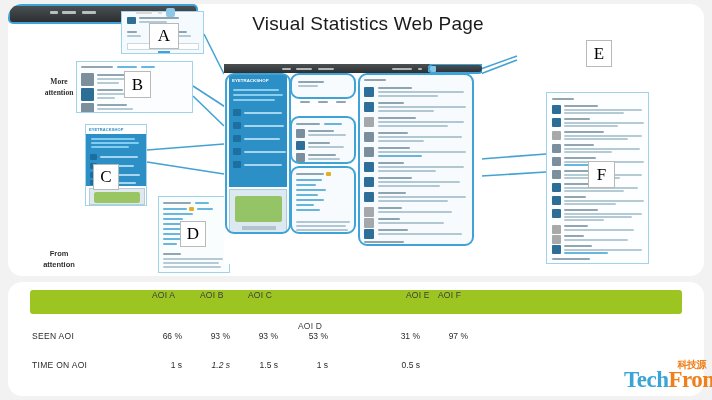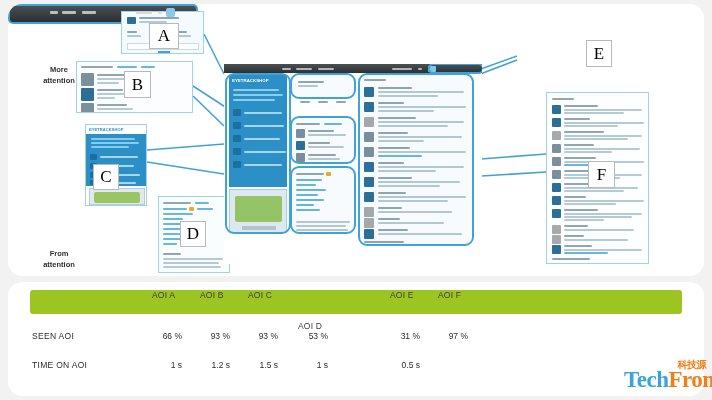--- a/index.html
+++ b/index.html
@@ -36,21 +36,21 @@
 
   .attn-label {
     position: absolute;
     width: 70px;
     text-align: center;
     font-size: 7.5px;
     font-weight: bold;
     color: #303030;
     line-height: 11px;
   }
-  #more-attn { left: 16px; top: 60px; }
+  #more-attn { left: 16px; top: 72px; font-family: Liberation Serif, serif; }
   #less-attn { left: 16px; top: 244px; }
 
   
   #lines { position: absolute; left: 0; top: 0; width: 712px; height: 400px; pointer-events: none; }
 
   
   .letter-box {
     position: absolute;
     background: #ffffff;
     border: 1px solid #b9b9b9;
@@ -157,20 +157,23 @@
   #wm-en .t { color: #3aa3d8; }
   #wm-en .f { color: #f07f1a; }
 </style>
 </head>
 <body>
 
 <div id="slide">
 
   <div class="card" id="top-card">
 
+    <div id="title-wrap">
+      <div id="page-title" style="position:static;">Visual Statistics Web Page</div>
+    </div>
 
     <div class="attn-label" id="more-attn">
       <div>More</div>
       <div>attention</div>
     </div>
     <div class="attn-label" id="less-attn">
       <div>From</div>
       <div>attention</div>
     </div>
 
@@ -458,34 +461,34 @@
   </div>
 
   <div class="card" id="bottom-card">
 
     <div id="table-head"></div>
 
     <div class="th" style="left:144px;">AOI A</div>
     <div class="th" style="left:192px;">AOI B</div>
     <div class="th" style="left:240px;">AOI C</div>
     <div class="th" style="left:290px;margin-top:31px;">AOI D</div>
-    <div class="th" style="left:382px;">AOI E</div>
+    <div class="th" style="left:398px;">AOI E</div>
     <div class="th" style="left:430px;">AOI F</div>
 
     <div class="row-label" style="top:49px;">SEEN AOI</div>
     <div class="cell" style="left:140px;top:49px;width:34px;">66 %</div>
     <div class="cell" style="left:188px;top:49px;width:34px;">93 %</div>
     <div class="cell" style="left:236px;top:49px;width:34px;">93 %</div>
     <div class="cell" style="left:286px;top:49px;width:34px;">53 %</div>
     <div class="cell" style="left:378px;top:49px;width:34px;">31 %</div>
     <div class="cell" style="left:426px;top:49px;width:34px;">97 %</div>
 
     <div class="row-label" style="top:78px;">TIME ON AOI</div>
     <div class="cell" style="left:140px;top:78px;width:34px;">1 s</div>
-    <div class="cell" style="left:188px;top:78px;width:34px;">1.2 s</div>
+    <div class="cell" style="left:188px;top:78px;width:34px;font-style:italic;">1.2 s</div>
     <div class="cell" style="left:236px;top:78px;width:34px;">1.5 s</div>
     <div class="cell" style="left:286px;top:78px;width:34px;">1 s</div>
     <div class="cell" style="left:378px;top:78px;width:34px;">0.5 s</div>
     <div class="cell" style="left:426px;top:78px;width:34px;margin-top:47px;">3.4 s</div>
   </div>
 
   <div id="watermark">
     <div id="wm-cn">科技源</div>
     <div id="wm-en"><span class="t">Tech</span><span class="f">From</span></div>
   </div>

